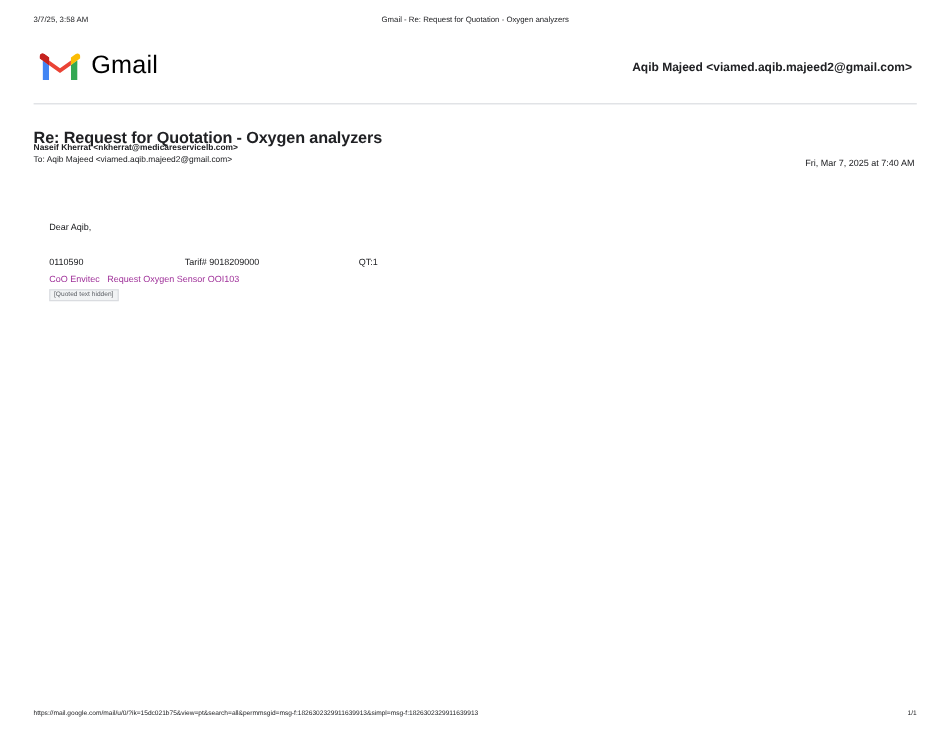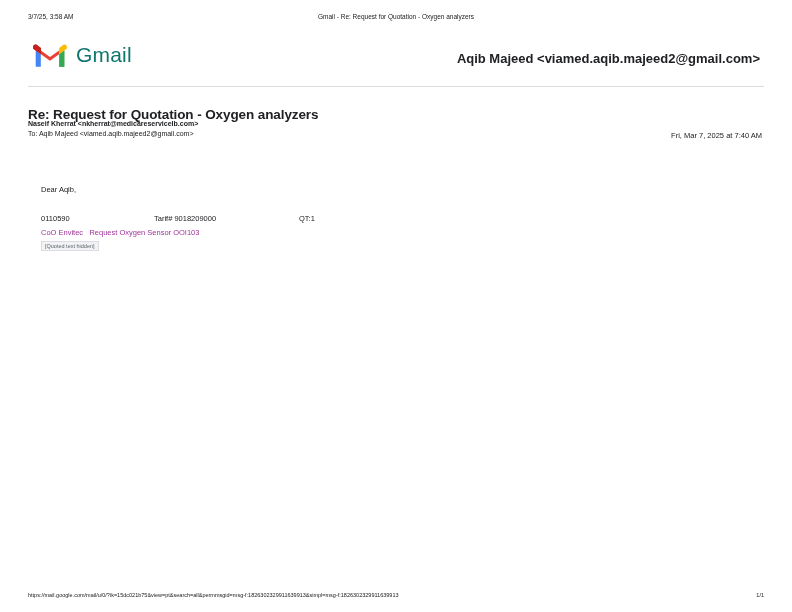--- a/index.html
+++ b/index.html
@@ -65,29 +65,29 @@
     align-items: center;
     gap: 9px;
   }
   .brand-mark {
     width: 34px;
     height: 26px;
     display: block;
   }
   .brand-name {
     font-size: 21px;
-    color: #0f766e;
+    color: #000000;
     letter-spacing: 0.2px;
     font-family: "Liberation Sans", sans-serif;
   }
   .account {
     position: absolute;
     right: 4px;
     top: 9px;
-    font-size: 13px;
+    font-size: 10px;
     font-weight: bold;
     color: #202124;
     white-space: nowrap;
   }
 
   
   .subject-wrap {
     position: absolute;
     top: 86px;
     left: 28px;

